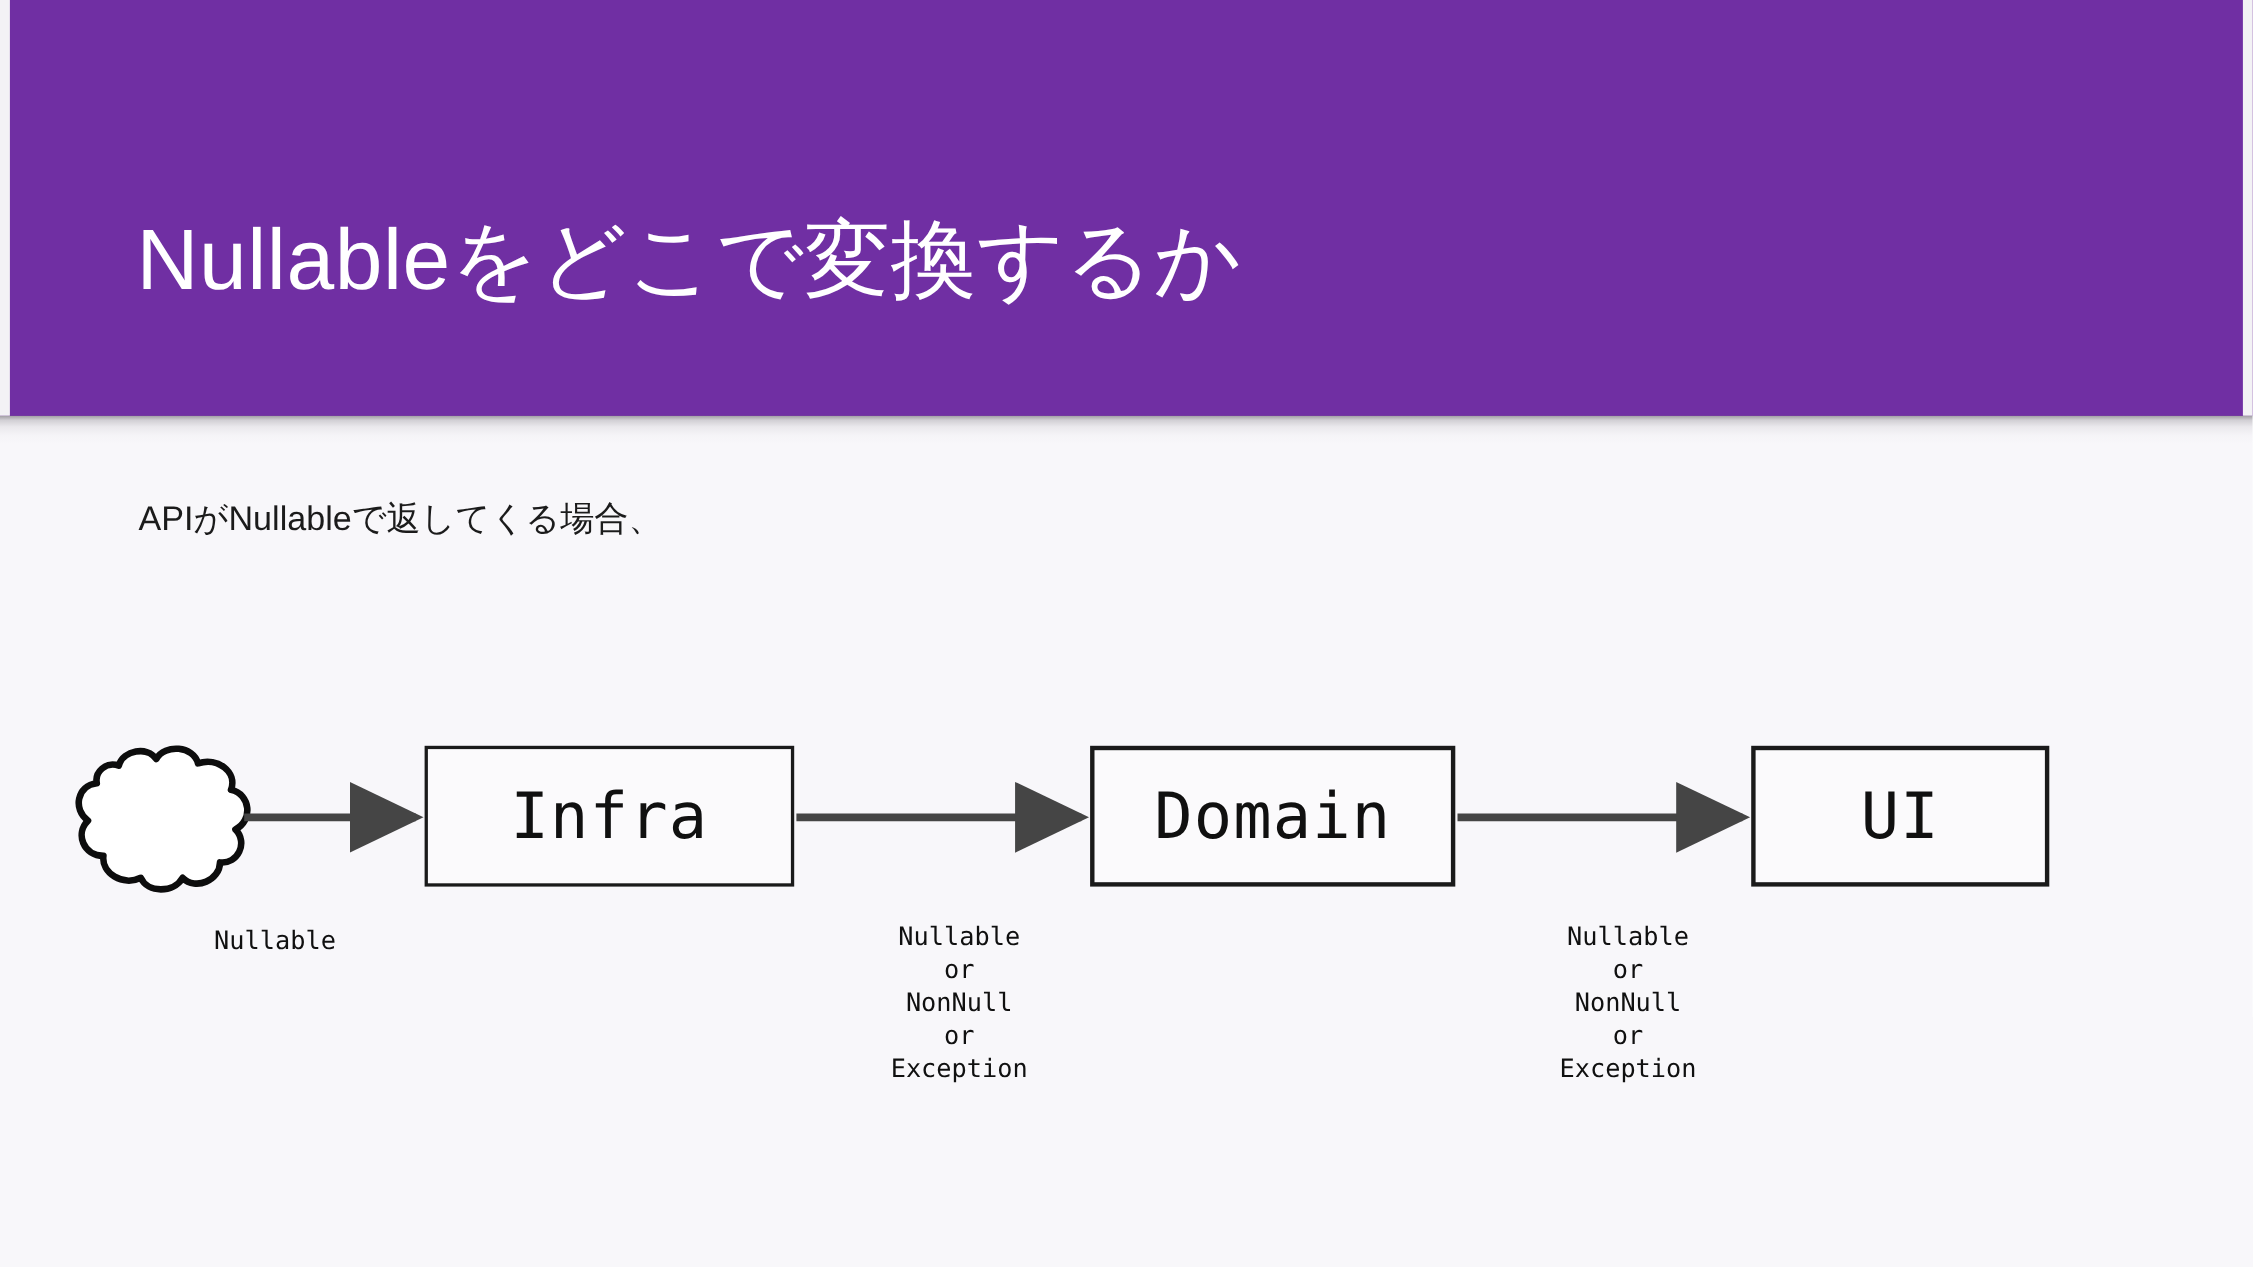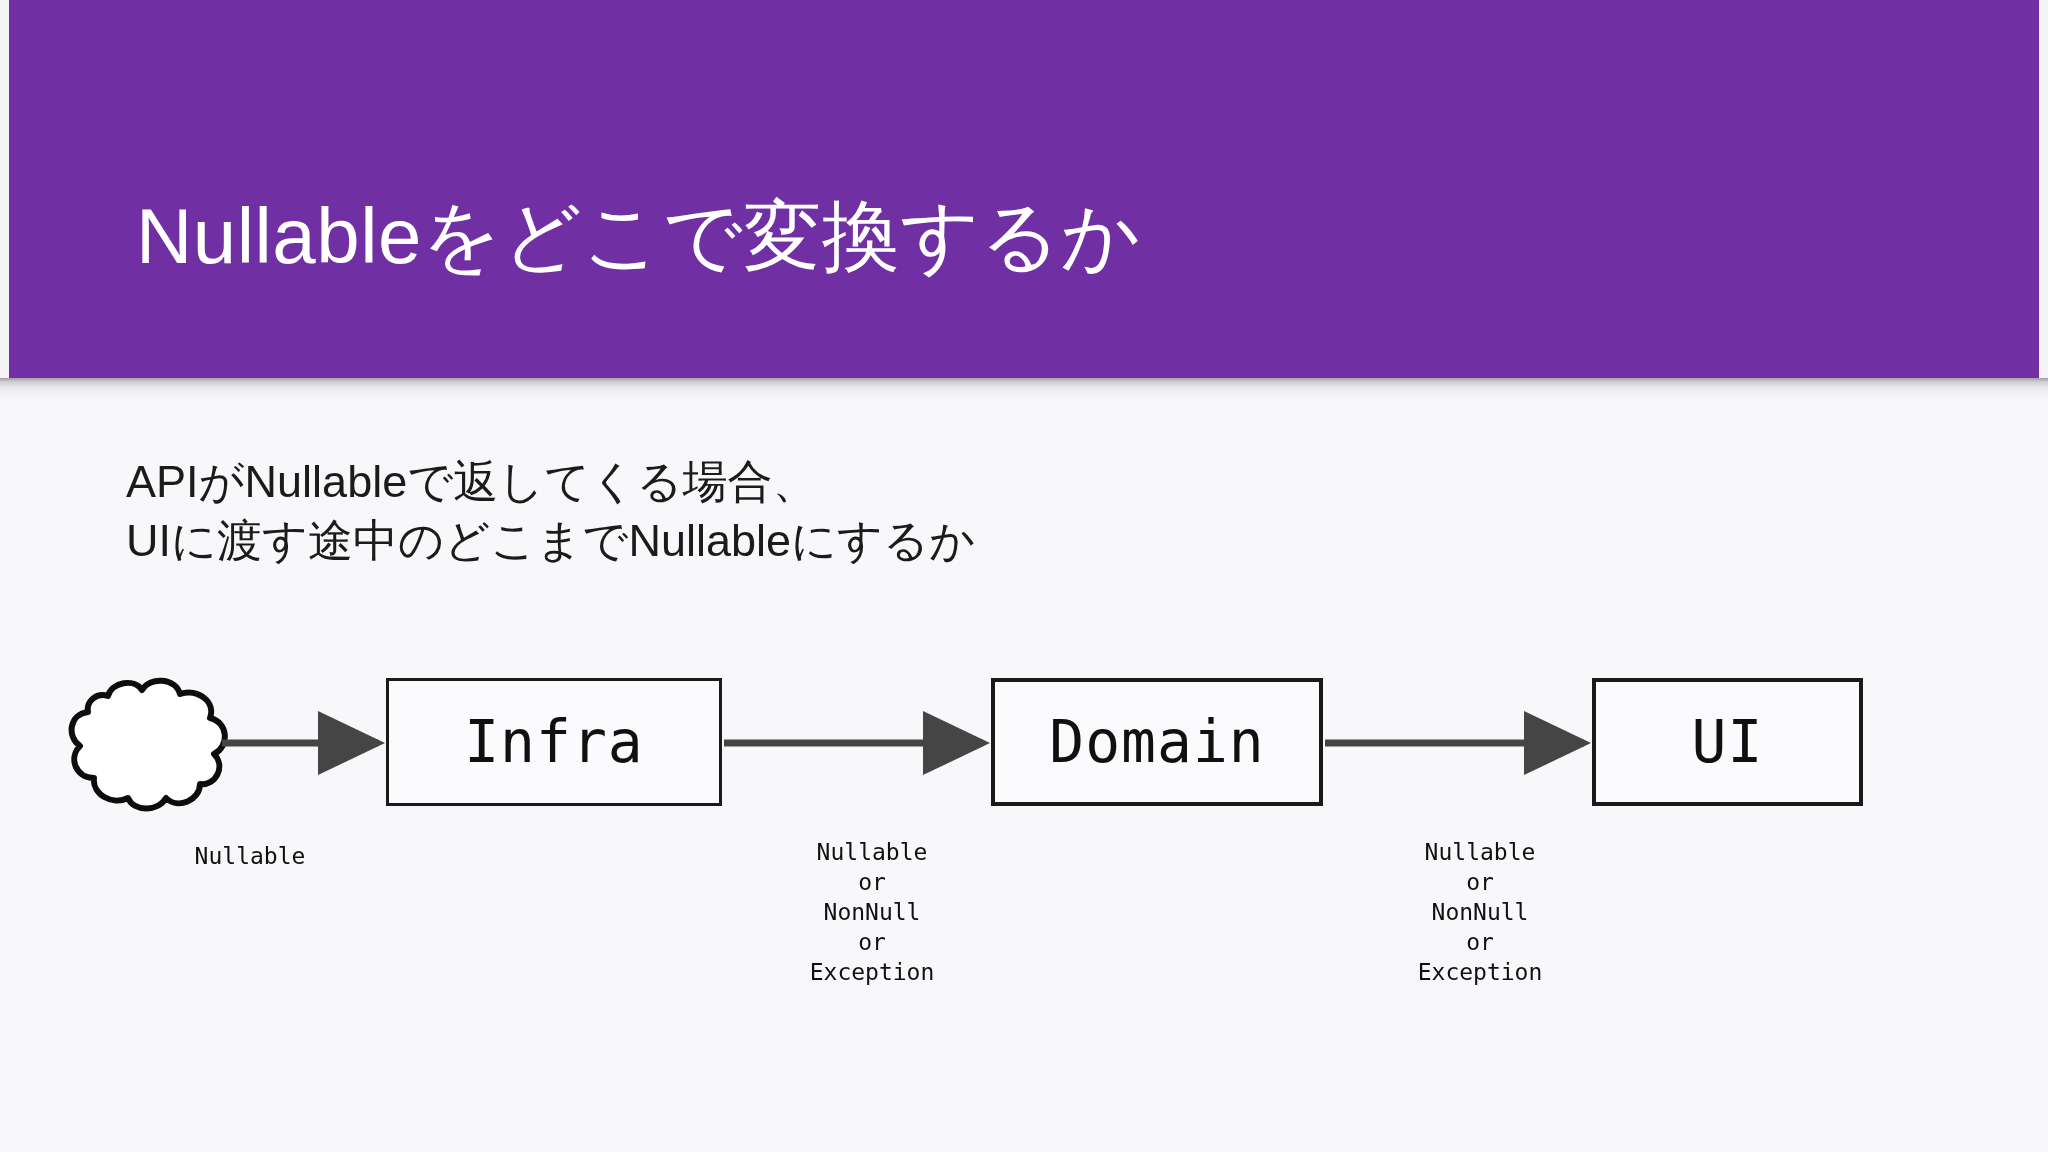--- a/index.html
+++ b/index.html
@@ -53,36 +53,36 @@
     top: 0;
     width: 9px;
     height: 378px;
     background: #f3f2f5;
   }
   .slide-edge-left { left: 0; }
   .slide-edge-right { right: 0; }
 
   .slide-title {
     position: absolute;
-    left: 136px;
+    left: 124px;
     top: 196px;
     font-size: 78px;
     font-weight: 400;
     color: #ffffff;
     letter-spacing: 0.5px;
     line-height: 1.05;
     white-space: nowrap;
   }
 
   
   .body-text {
     position: absolute;
     left: 126px;
     top: 452px;
-    font-size: 45px;
+    font-size: 31px;
     font-weight: 400;
     color: #1b1b1b;
     line-height: 1.32;
     white-space: nowrap;
   }
   .body-text .line { display: block; }
 
   
   .diagram {
     position: absolute;
@@ -148,21 +148,20 @@
     <div class="header-band-inner"></div>
   </div>
   <div class="slide-edge-left"></div>
   <div class="slide-edge-right"></div>
   <div class="header-shadow"></div>
 
   <div class="slide-title">Nullableをどこで変換するか</div>
 
   <div class="body-text">
     <span class="line">APIがNullableで返してくる場合、</span>
-    <span class="line">UIに渡す途中のどこまでNullableにするか</span>
   </div>
 
   <div class="diagram">
 
     <div class="cloud-wrap">
       <svg width="200" height="148" viewBox="0 0 200 148" xmlns="http://www.w3.org/2000/svg">
         <path d="M58 24
                  C62 10, 84 6, 92 18
                  C100 4, 126 6, 130 22
                  C148 16, 166 30, 160 46

